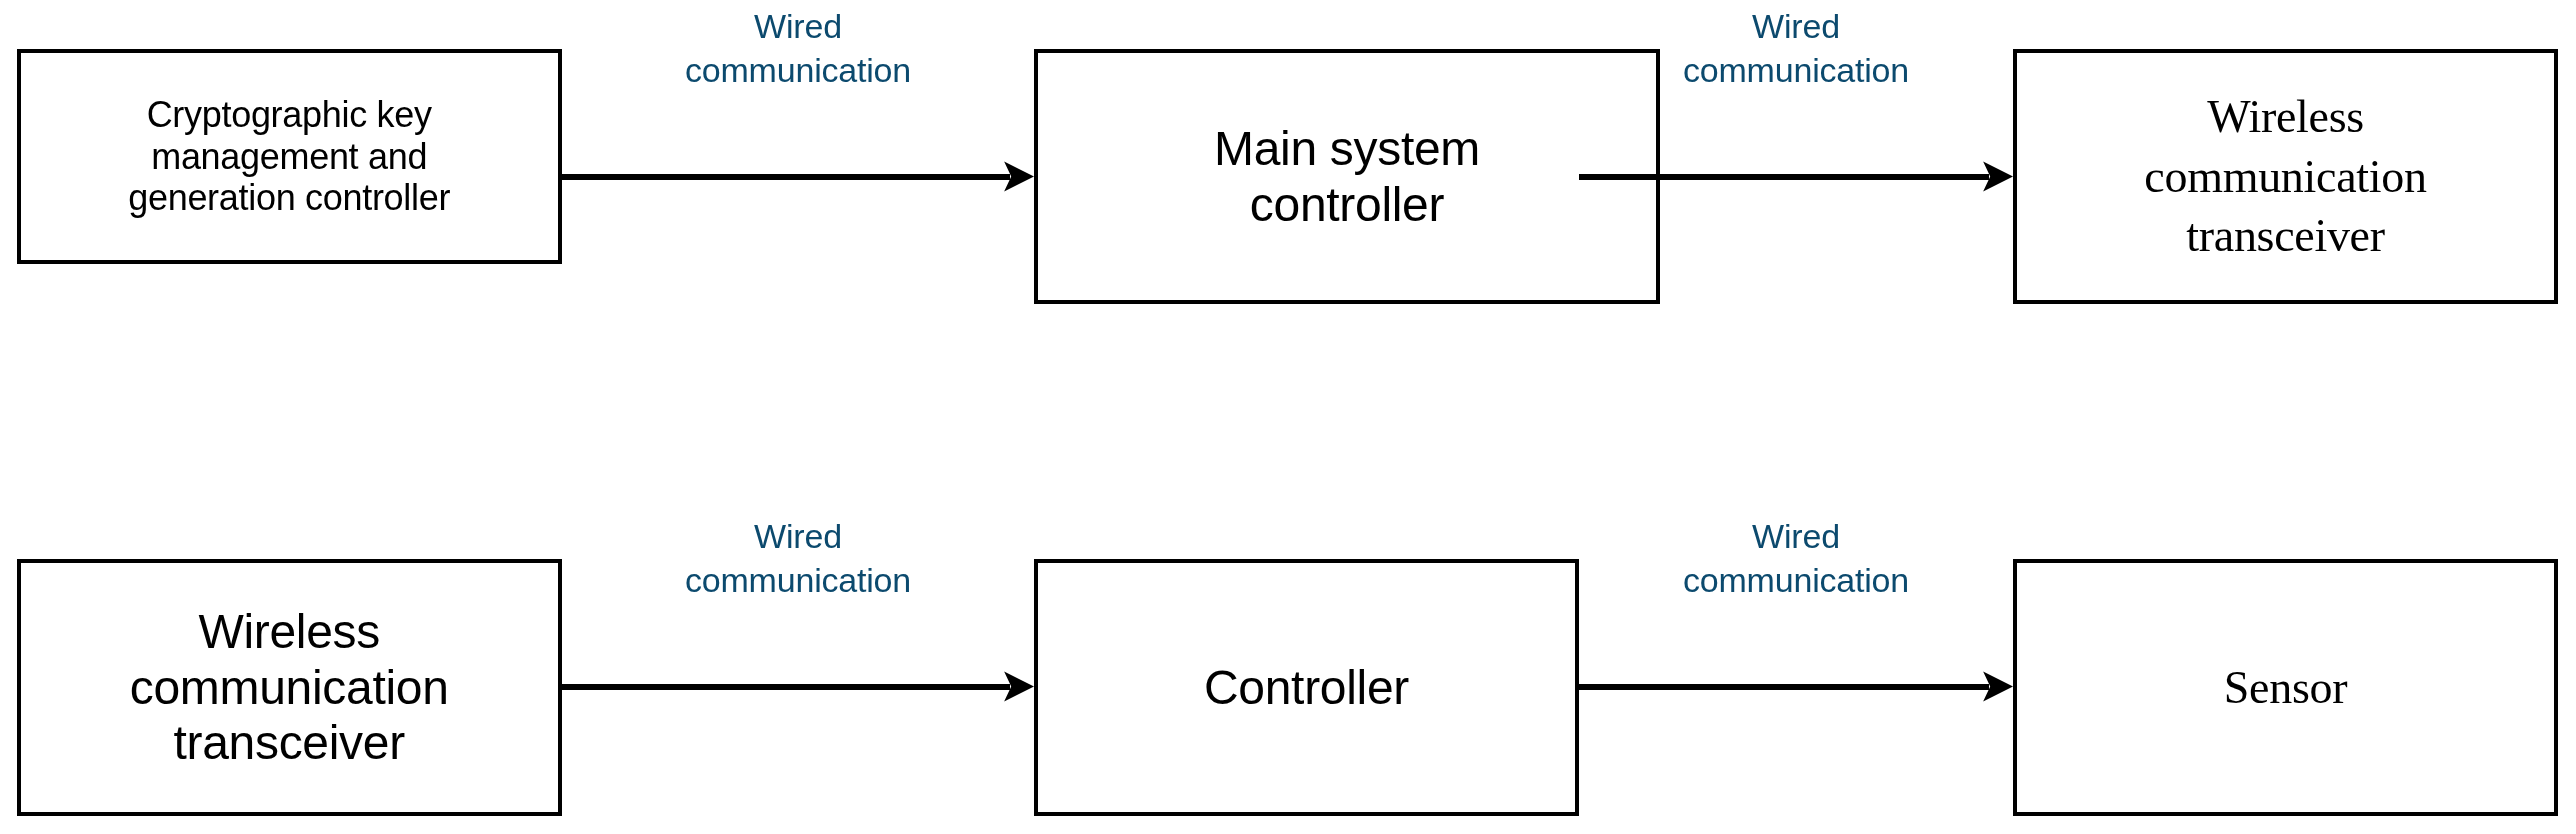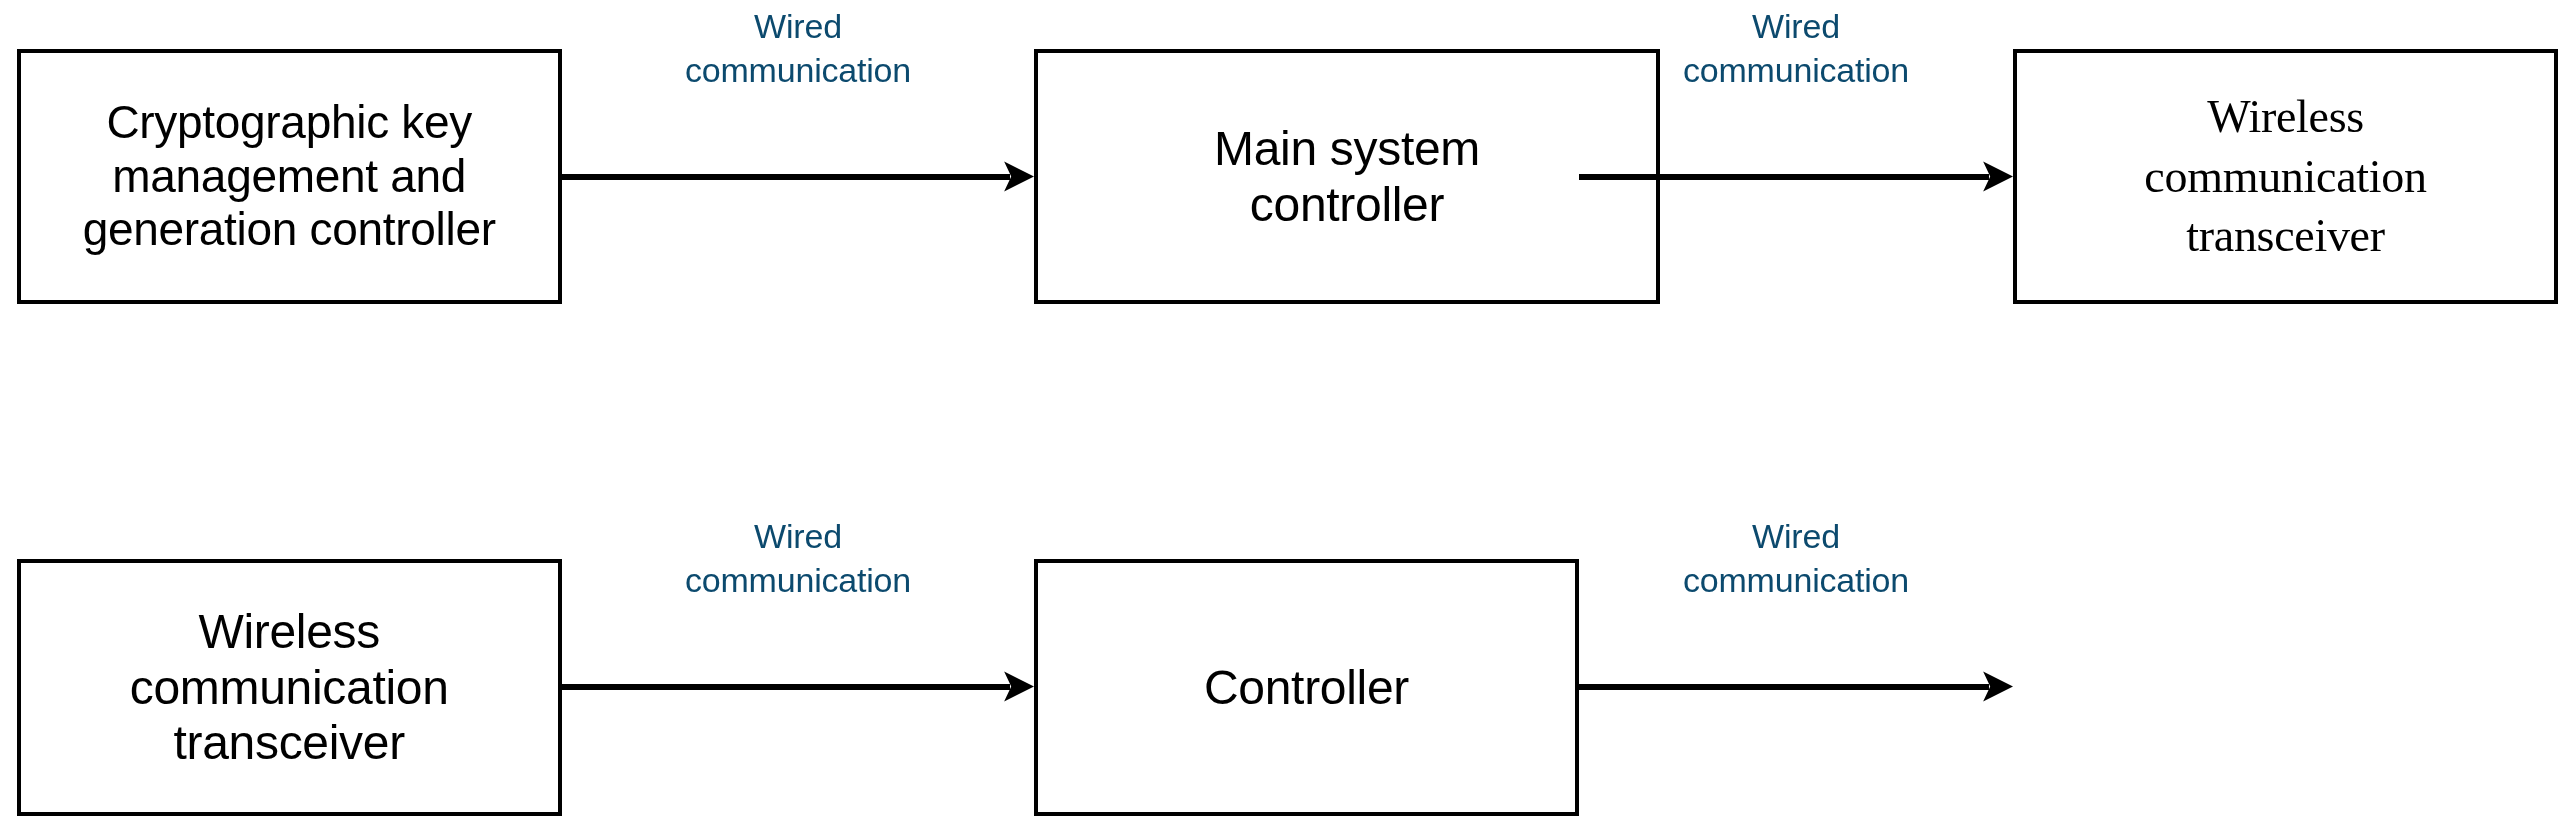--- a/index.html
+++ b/index.html
@@ -34,21 +34,21 @@
     white-space: pre-line;
     font-size: 48px;
     letter-spacing: -0.3px;
   }
   .node.sans  { font-family: "Liberation Sans", sans-serif; }
   .node.serif { font-family: "Liberation Serif", serif; font-size: 46px; line-height: 1.30; }
 
   .node .node-text { display: block; width: 100%; padding: 0 3.2px; box-sizing: border-box; }
 
   
-  #node-crypto-controller  { left: 16.7px;   top: 49px;  width: 545px; height: 255px; font-size: 46px; }
+  #node-crypto-controller  { left: 16.7px;   top: 49px;  width: 545px; height: 215px; font-size: 36px; }
   #node-main-controller    { left: 1034px; top: 49px;  width: 626px; height: 255px; }
   #node-wireless-top       { left: 2013px; top: 49px;  width: 545px; height: 255px; }
   #node-wireless-bottom    { left: 16.7px;   top: 559px; width: 545px; height: 257px; }
   #node-controller         { left: 1034px; top: 559px; width: 545px; height: 257px; }
   #node-sensor             { left: 2013px; top: 559px; width: 545px; height: 257px; }
 
   
   .edge {
     position: absolute;
     height: 0;
@@ -163,15 +163,18 @@
     <div class="edge-head" style="left:401px;">
       <svg viewBox="0 0 42 42" xmlns="http://www.w3.org/2000/svg">
         <path d="M42 21 L4 40 L13 21 L4 2 Z" fill="#000000"></path>
       </svg>
     </div>
   </div>
 
   <div class="edge-label" id="label-ctrl-to-sensor">Wired
 communication</div>
 
+  <div class="node serif" id="node-sensor">
+    <span class="node-text">Sensor</span>
+  </div>
 
 </div>
 
 
 </body></html>

